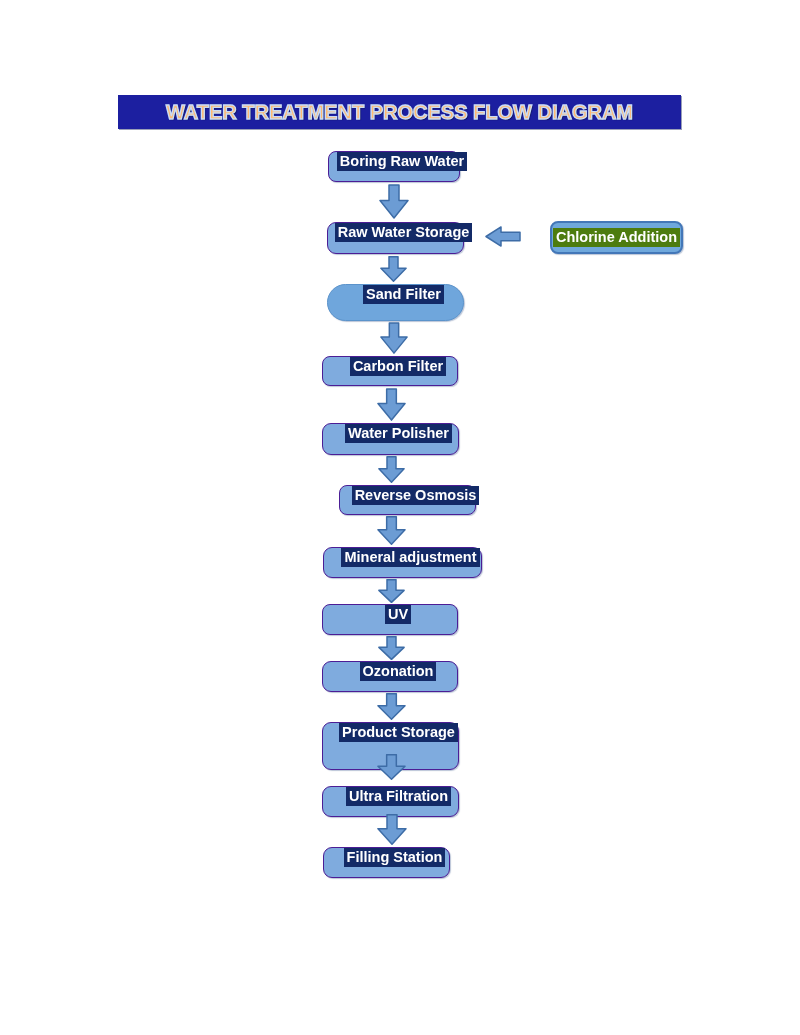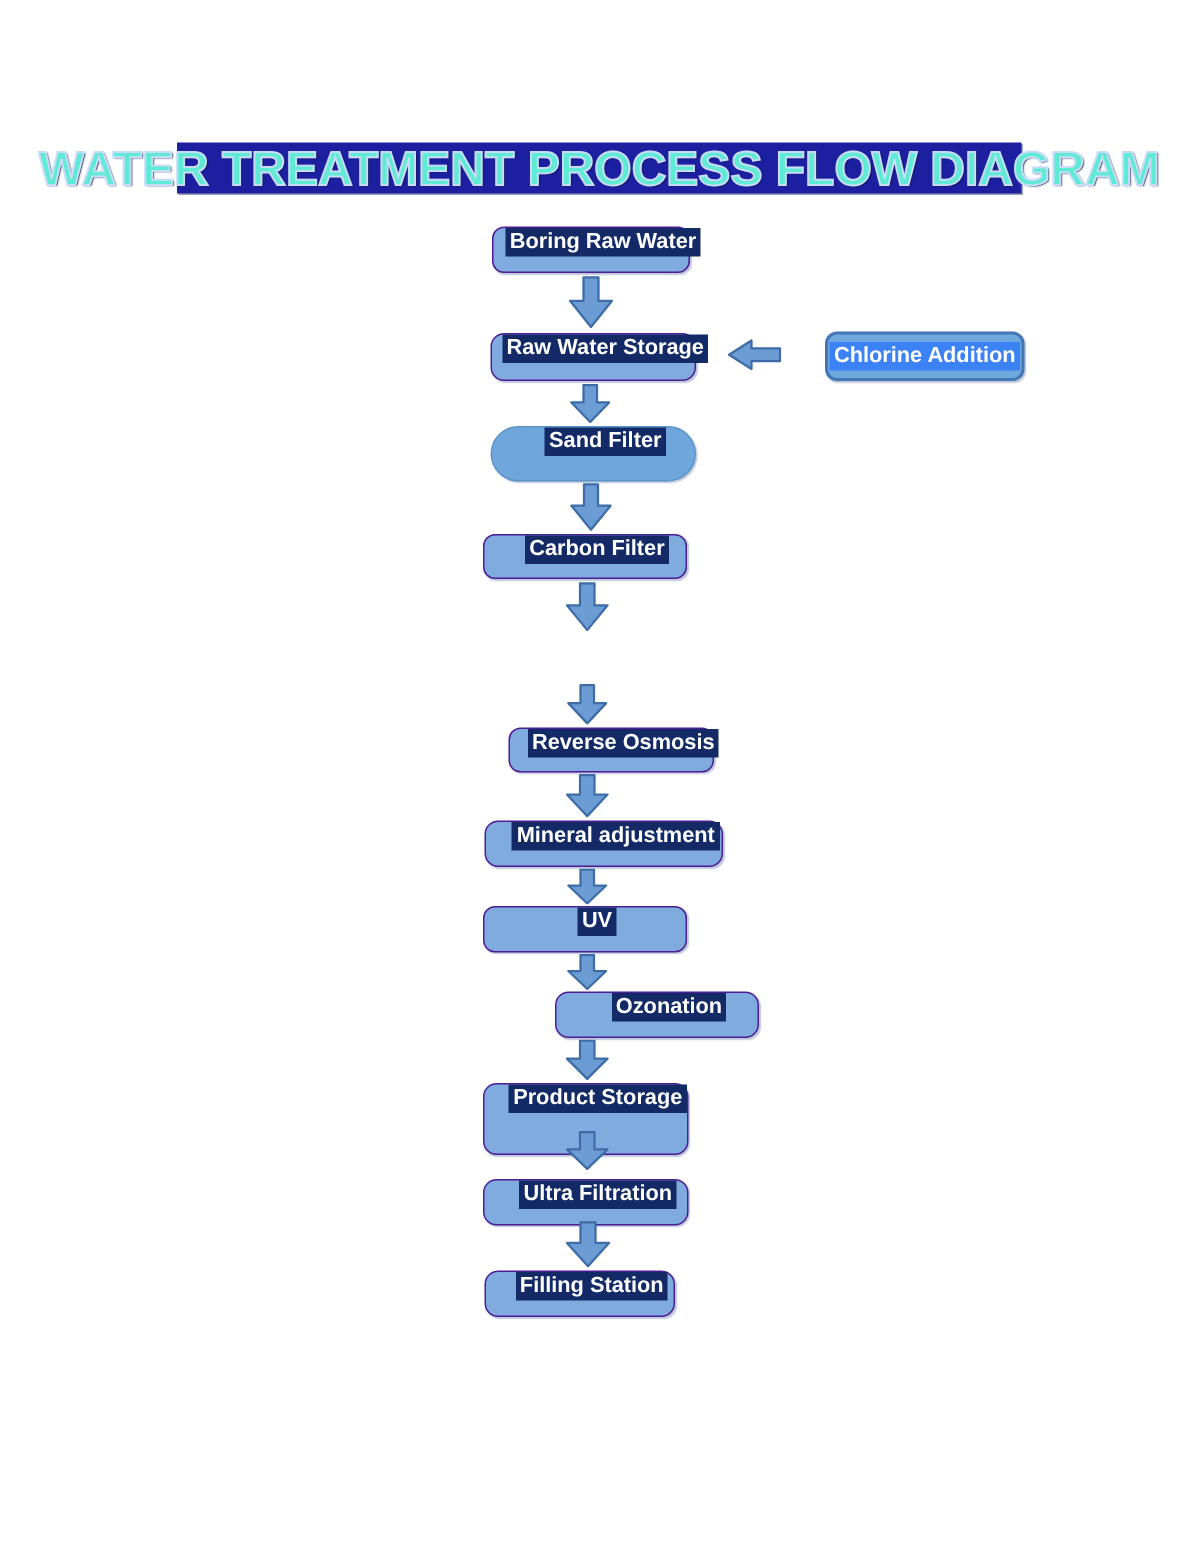--- a/index.html
+++ b/index.html
@@ -14,53 +14,53 @@
   }
 
   
   .banner{
     position:absolute;left:118px;top:95px;width:563px;height:34px;
     background:#1c1fa0;
     display:flex;align-items:center;justify-content:center;
     box-shadow:1px 1px 0 #9aa0b8;
   }
   .banner .title-text{
-    font-size:32px;font-weight:bold;letter-spacing:0px;white-space:nowrap;
-    color:#5eead4;
+    font-size:20px;font-weight:bold;letter-spacing:0px;white-space:nowrap;
+    color:#fdba74;
     -webkit-text-stroke:1.3px #c9dcf7;
     text-shadow:0 0 1px #aecdf2, 1px 1px 1px #0a0c40;
   }
 
   
   .node{
     position:absolute;box-sizing:border-box;
     background:#7fabde;border:1px solid #4c1d95;border-radius:9px;
     display:flex;align-items:flex-start;justify-content:center;
     box-shadow:1px 1px 1px rgba(60,90,140,0.35);
     padding-left:16px;
   }
   .node.pill{border-radius:19px;background:#6fa6dc;border-color:#5b93cb;}
   .hl{
     background:#132a67;color:#ffffff;font-weight:bold;font-size:14.5px;
     line-height:19px;padding:0 3px;white-space:nowrap;
   }
   .hl-green{
-    background:#3b82f6;color:#ffffff;font-weight:bold;font-size:14.5px;
+    background:#4d7c0f;color:#ffffff;font-weight:bold;font-size:14.5px;
     line-height:19px;padding:0 3px;white-space:nowrap;
   }
 
   .n1{left:328px;top:151px;width:132px;height:31px;border-radius:8px;}
   .n2{left:327px;top:222px;width:137px;height:32px;}
   .n3{left:327px;top:284px;width:137px;height:37px;}
   .n4{left:322px;top:356px;width:136px;height:30px;border-radius:8px;}
   .n5{left:322px;top:423px;width:137px;height:32px;}
   .n6{left:322px;top:485px;width:137px;height:30px;border-radius:8px;margin-left:17px;}
   .n7{left:311px;top:547px;width:159px;height:31px;margin-left:12px;}
   .n8{left:322px;top:604px;width:136px;height:31px;border-radius:8px;}
-  .n9{left:322px;top:661px;width:136px;height:31px;margin-left:48px;}
+  .n9{left:322px;top:661px;width:136px;height:31px;}
   .n10{left:322px;top:722px;width:137px;height:48px;}
   .n11{left:322px;top:786px;width:137px;height:31px;}
   .n12{left:323px;top:847px;width:127px;height:31px;}
 
   
   .side-box{
     position:absolute;left:550px;top:221px;width:133px;height:33px;
     box-sizing:border-box;background:#6fa8dc;border:2px solid #4377b8;
     border-radius:8px;display:flex;align-items:center;justify-content:center;
     box-shadow:1px 1px 1px rgba(60,90,140,0.35);
@@ -95,20 +95,23 @@
     <span class="hl">Boring Raw Water</span>
   </div>
   <div class="node n2">
     <span class="hl">Raw Water Storage</span>
   </div>
   <div class="node n3 pill">
     <span class="hl">Sand Filter</span>
   </div>
   <div class="node n4">
     <span class="hl">Carbon Filter</span>
+  </div>
+  <div class="node n5">
+    <span class="hl">Water Polisher</span>
   </div>
   <div class="node n6">
     <span class="hl">Reverse Osmosis</span>
   </div>
   <div class="node n7">
     <span class="hl">Mineral adjustment</span>
   </div>
   <div class="node n8">
     <span class="hl">UV</span>
   </div>

